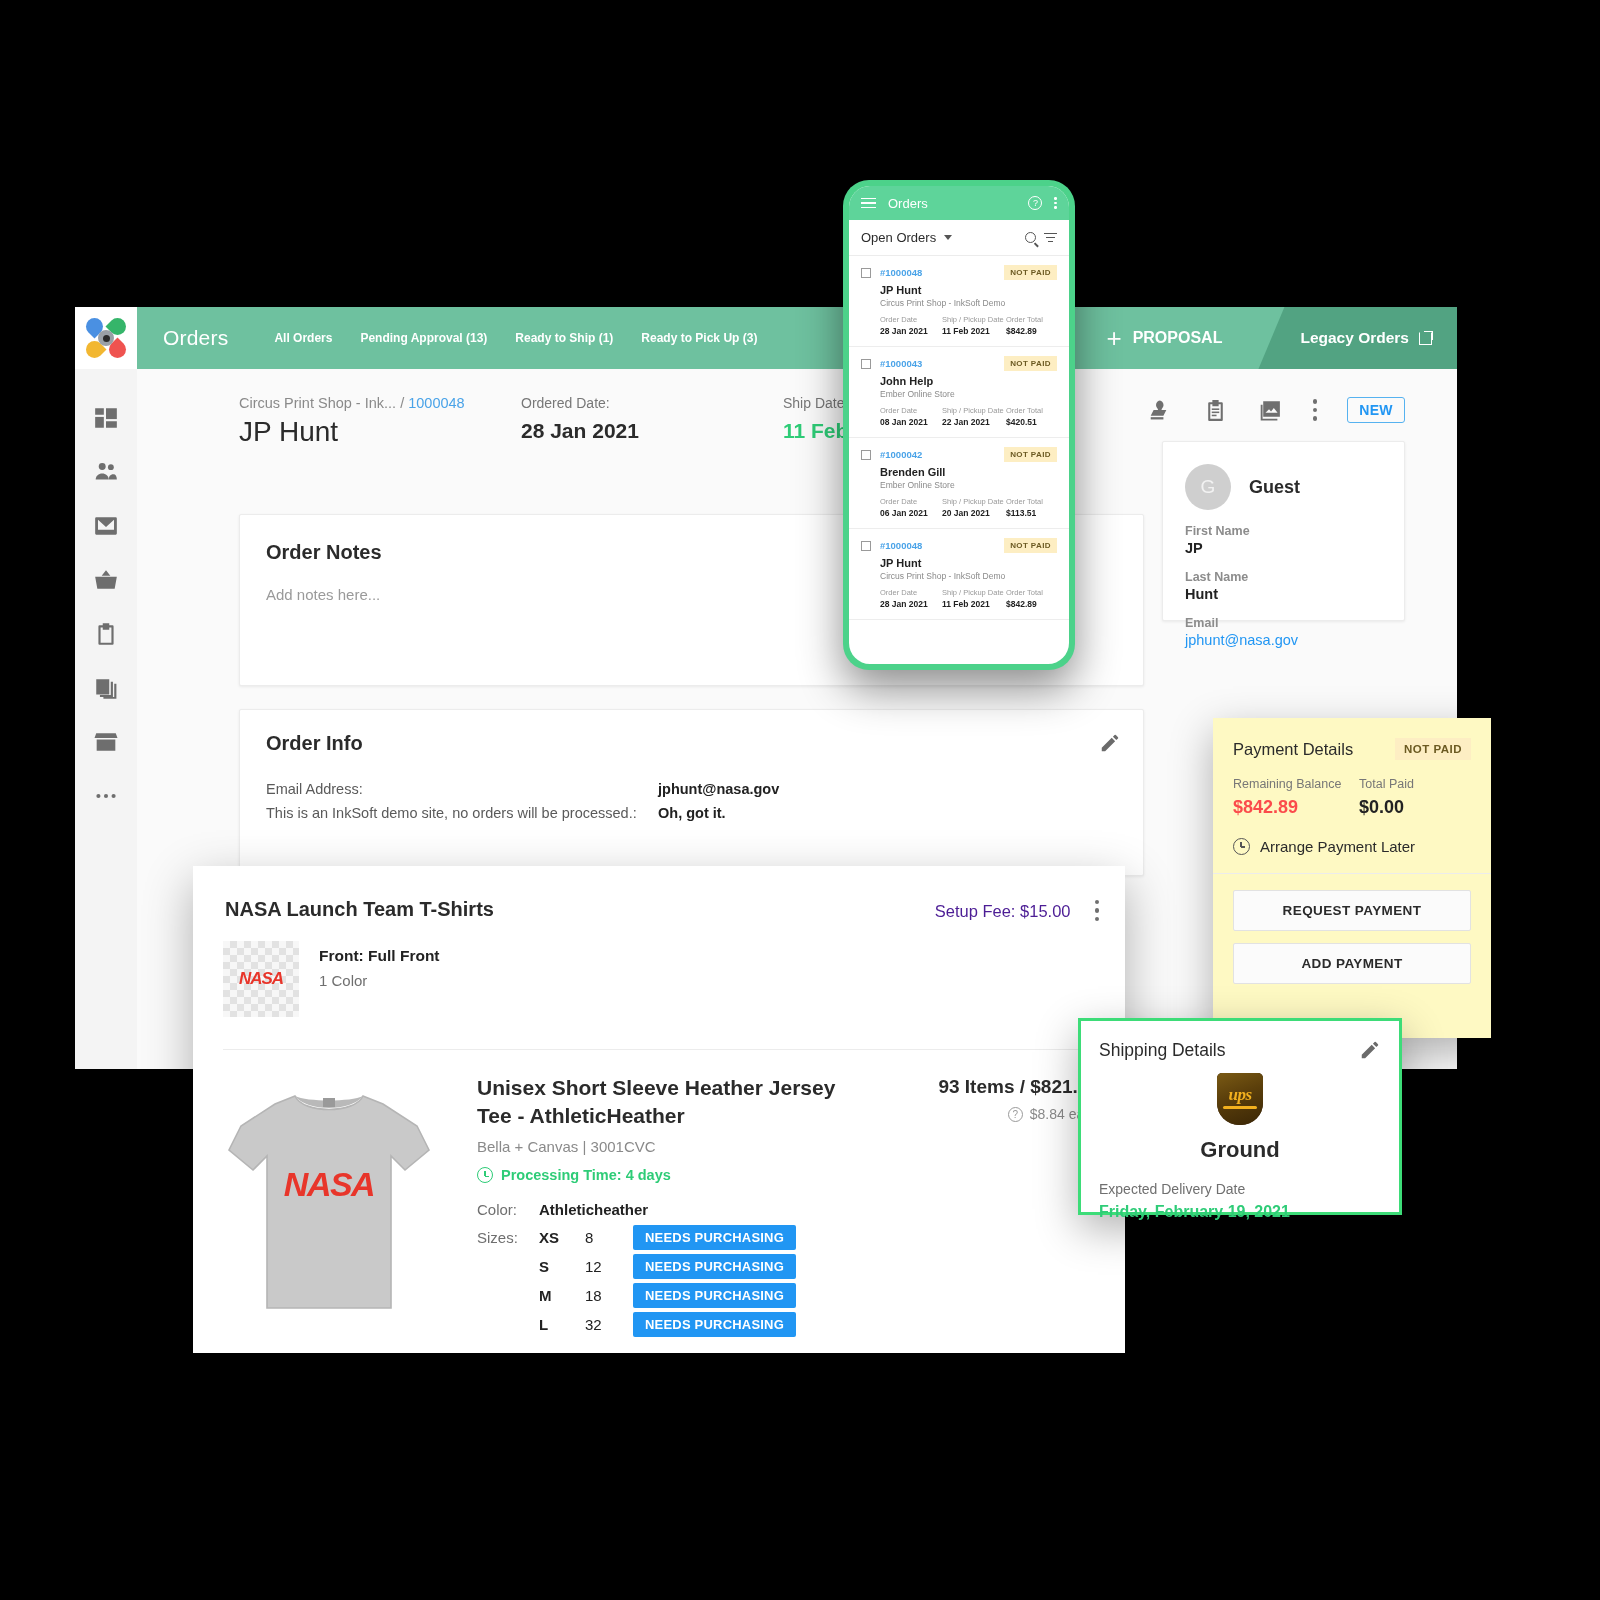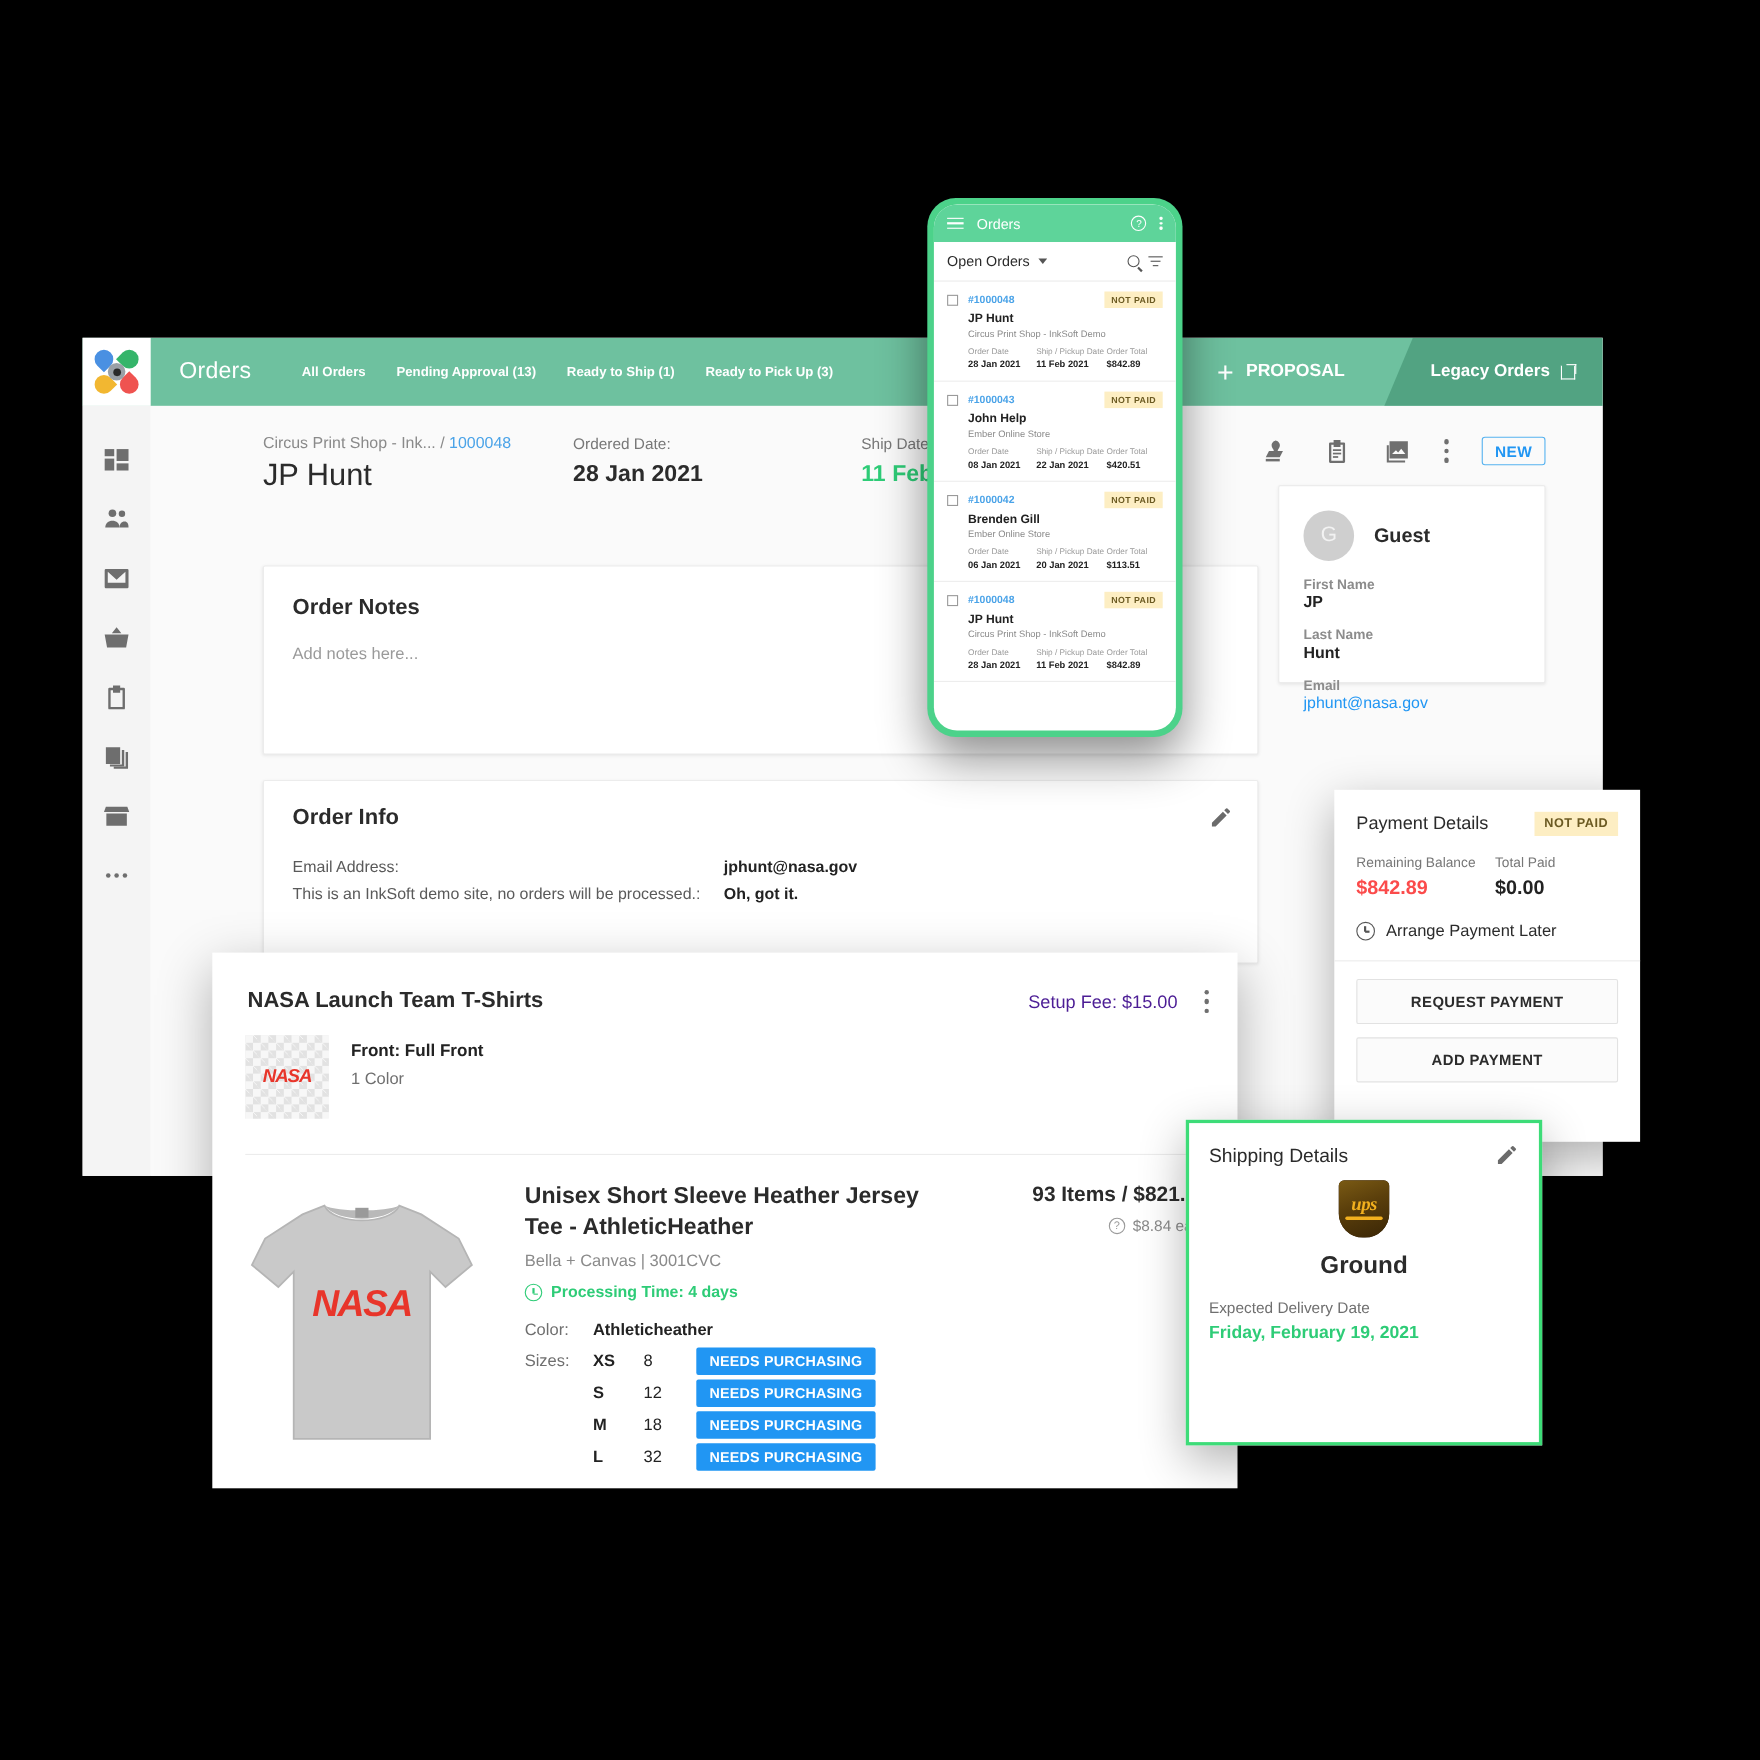--- a/index.html
+++ b/index.html
@@ -224,21 +224,21 @@
   .ph-store { font-size:8.5px; color:#8a8a8a; margin:2px 0 0 19px; }
   .ph-meta { display:flex; margin:7px 0 0 19px; gap:0; }
   .ph-mc { }
   .ph-mc.c1{width:62px}.ph-mc.c2{width:64px}.ph-mc.c3{width:auto}
   .ph-ml { font-size:7.5px; color:#9a9a9a; }
   .ph-mv { font-size:8.5px; color:#222; font-weight:700; margin-top:2px; }
 
   
   .pay-card {
     position:absolute; left:1213px; top:718px; width:278px; height:320px;
-    background:#ffffff; box-shadow: 0 14px 40px rgba(0,0,0,.30);
+    background:#fef9c3; box-shadow: 0 14px 40px rgba(0,0,0,.30);
   }
   .pay-top { padding:20px 20px 0 20px; }
   .pay-head { display:flex; align-items:center; }
   .pay-head h4 { font-size:16.5px; color:#2b2b2b; font-weight:400; }
   .pay-head .sp { flex:1; }
   .not-paid { background:#fdeec3; color:#6b5a22; font-size:11.5px; font-weight:700; padding:5px 9px; letter-spacing:.5px; }
   .pay-cols { display:flex; margin-top:17px; }
   .pay-col.a { width:126px; }
   .pay-col .pl { font-size:12.5px; color:#777; }
   .pay-col .pv { font-size:18px; font-weight:700; margin-top:6px; color:#222; }
@@ -248,21 +248,21 @@
   .pay-divider { height:1px; background:#ececec; margin-top:18px; }
   .pay-btns { padding:16px 20px 0 20px; }
   .pbtn {
     display:block; width:100%; text-align:center; border:1px solid #e2e2e2; background:#fbfbfb;
     font-size:13.5px; font-weight:700; color:#2b2b2b; padding:12px 0; letter-spacing:.4px;
     border-radius:2px; margin-bottom:12px; cursor:pointer; font-family:inherit;
   }
 
   
   .ship-card {
-    position:absolute; left:1078px; top:1018px; width:324px; height:296px;
+    position:absolute; left:1078px; top:1018px; width:324px; height:197px;
     background:#fff; border:3px solid #3ddc78;
     box-shadow: 0 14px 40px rgba(0,0,0,.30);
   }
   .ship-head { display:flex; align-items:center; padding:18px 18px 0 18px; }
   .ship-head h4 { font-size:17.5px; color:#2b2b2b; font-weight:400; }
   .ship-head .sp { flex:1; }
   .ship-head svg { width:22px;height:22px; fill:#6b6b6b; cursor:pointer; }
   .ups-wrap { display:flex; justify-content:center; margin-top:12px; }
   .ups {
     width:46px; height:52px; background:#331f0c;

